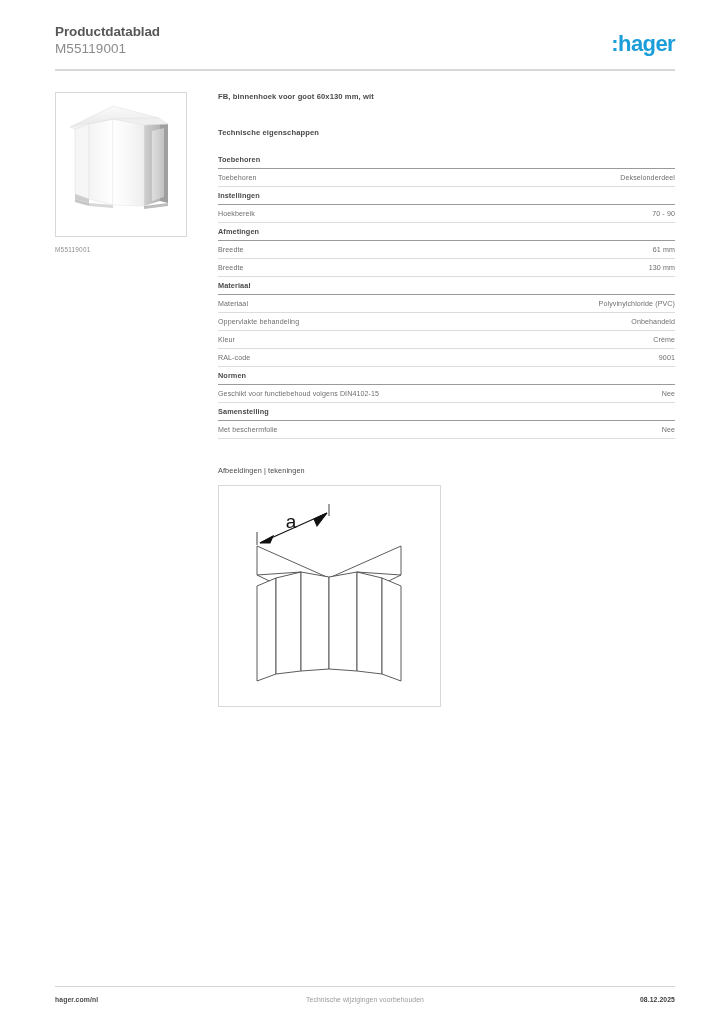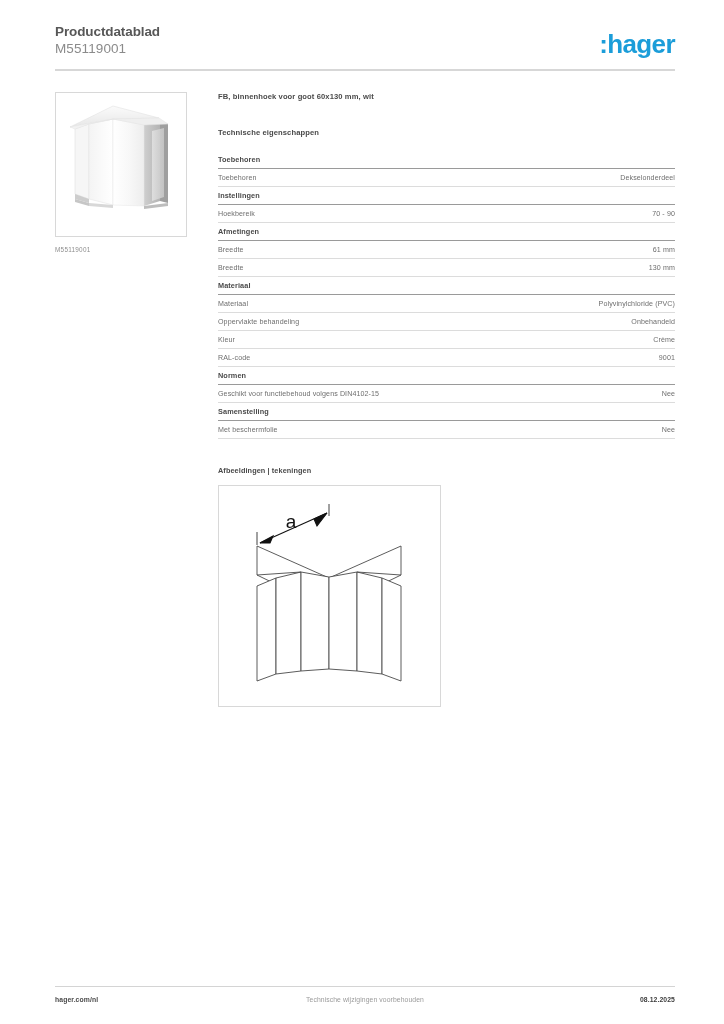--- a/index.html
+++ b/index.html
@@ -40,21 +40,21 @@
     font-size: 13.5px;
     font-weight: normal;
     color: #8b8b8b;
     line-height: 17px;
     letter-spacing: 0.1px;
   }
   .logo {
     position: absolute;
     right: 0;
     top: 8px;
-    font-size: 26px;
+    font-size: 22px;
     font-weight: bold;
     color: #1b9dd9;
     letter-spacing: -0.6px;
     line-height: 24px;
   }
   .header-rule {
     position: absolute;
     left: 55px;
     top: 69px;
     width: 620px;
@@ -126,21 +126,21 @@
     border-bottom: 1px solid #dcdcdc;
     letter-spacing: 0.1px;
   }
   .spec-label { text-align: left; }
   .spec-value { text-align: right; white-space: nowrap; }
 
   
   .drawing-block { margin-top: 27px; }
   .drawing-title {
     font-size: 7.3px;
-    font-weight: bold;
+    font-weight: normal;
     color: #4a4a4a;
     letter-spacing: 0.1px;
     margin-bottom: 10px;
   }
   .drawing-box {
     width: 223px;
     height: 222px;
     border: 1px solid #d8d8d8;
     background: #ffffff;
   }

